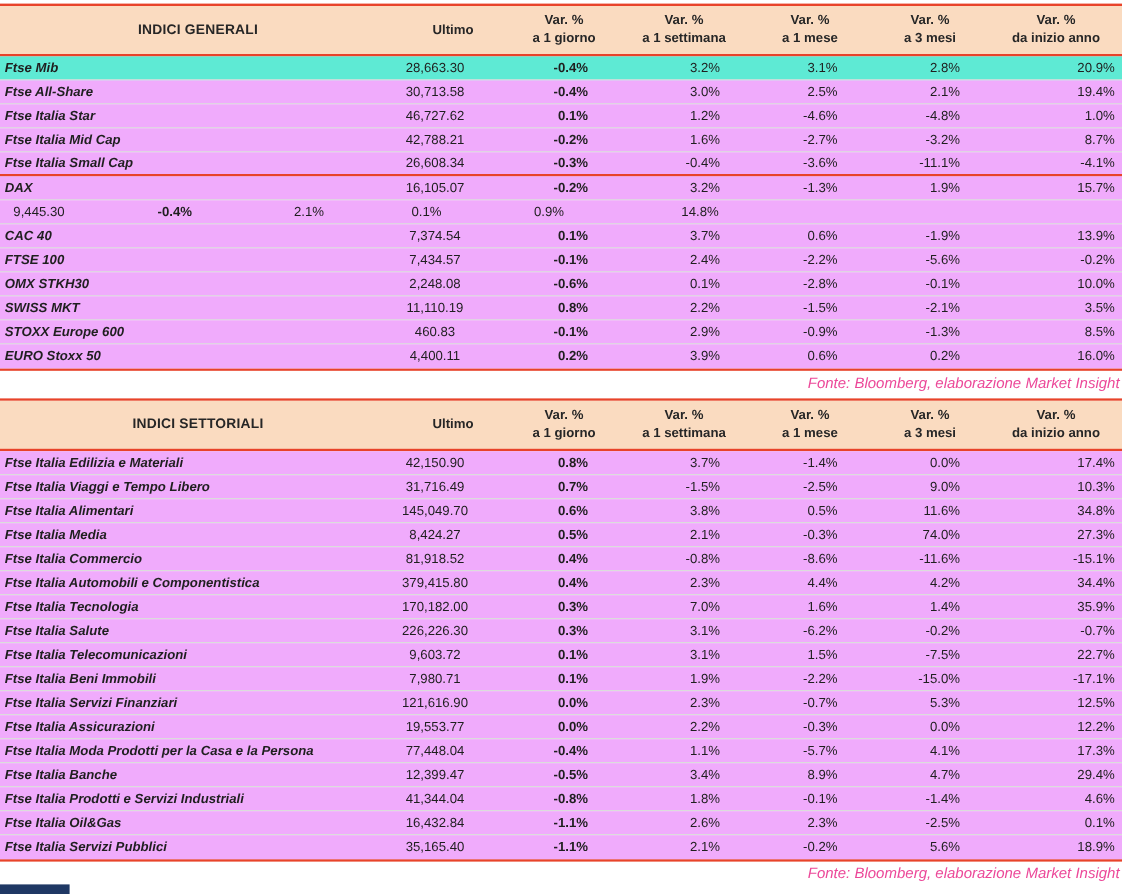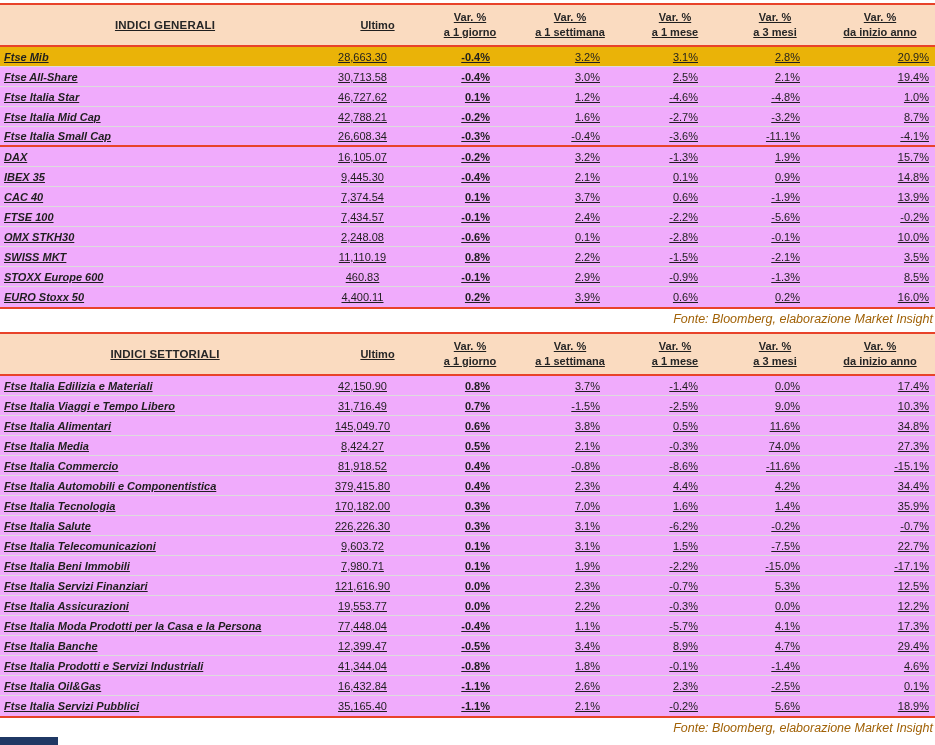--- a/index.html
+++ b/index.html
@@ -12,47 +12,47 @@
   *{box-sizing:border-box;margin:0;padding:0;}
   html,body{width:935px;height:745px;}
   body{
     background:#fff;
     font-family:"Liberation Sans",sans-serif;
     color:var(--text);
     position:relative;
     overflow:hidden;
     padding-top:3px;
   }
-  .table{border-top:2px solid var(--accent);border-bottom:2px solid var(--accent);text-decoration:underline;}
+  .table{border-top:2px solid var(--accent);border-bottom:2px solid var(--accent);}
   .thead{display:flex;background:var(--header-bg);border-bottom:2px solid var(--accent);height:42px;}
   .th{
     display:flex;flex-direction:column;align-items:center;justify-content:center;
     font-weight:700;font-size:11px;line-height:15px;color:#262626;text-align:center;
   }
   .th-title{font-size:11.5px;letter-spacing:.2px;}
   .col-name{width:330px;}
   .col-ultimo{width:95px;}
   .col-d1{width:90px;}
   .col-w1{width:110px;}
   .col-m1{width:100px;}
   .col-m3{width:100px;}
   .col-ytd{width:110px;}
   .row{display:flex;align-items:center;height:20px;border-bottom:1px solid var(--row-line);background:#f0abfc;}
   .tbody .row:last-child{border-bottom:0;}
   .tbody .row.group-end{border-bottom:2px solid var(--accent);}
-  .row.highlight{background:#eab308;}
+  .row.highlight{background:#5eead4;}
   .name-cell{font-weight:700;font-style:italic;font-size:11px;padding-left:4px;white-space:nowrap;overflow:hidden;}
   .num{text-align:right;font-size:11px;white-space:nowrap;}
   .num.col-ultimo{padding-right:30px;text-align:center;}
   .num.col-d1{padding-right:25px;font-weight:700;}
   .num.col-w1{padding-right:25px;}
   .num.col-m1{padding-right:27px;}
   .num.col-m3{padding-right:25px;text-align:right;}
   .num.col-ytd{padding-right:6px;}
-  .fonte{text-align:right;font-style:italic;font-size:12.5px;line-height:15px;padding:3px 2px 5px 0;color:#a16207;}
+  .fonte{text-align:right;font-style:italic;font-size:12.5px;line-height:15px;padding:3px 2px 5px 0;color:#ec4899;}
   .footer-bar{position:absolute;left:0;bottom:0;width:58px;height:8px;background:var(--footer-bar);}
 </style>
 </head>
 <body>
 
 <div class="table">
   <div class="thead">
     <div class="th th-title col-name">INDICI GENERALI</div>
     <div class="th col-ultimo">Ultimo</div>
     <div class="th col-d1">
@@ -125,21 +125,20 @@
       <div class="row">
     <div class="name-cell col-name">DAX</div>
     <div class="num col-ultimo">16,105.07</div>
     <div class="num col-d1">-0.2%</div>
     <div class="num col-w1">3.2%</div>
     <div class="num col-m1">-1.3%</div>
     <div class="num col-m3">1.9%</div>
     <div class="num col-ytd">15.7%</div>
   </div>
       <div class="row">
-    <div class="name-cell col-name">IBEX 35</div>
     <div class="num col-ultimo">9,445.30</div>
     <div class="num col-d1">-0.4%</div>
     <div class="num col-w1">2.1%</div>
     <div class="num col-m1">0.1%</div>
     <div class="num col-m3">0.9%</div>
     <div class="num col-ytd">14.8%</div>
   </div>
       <div class="row">
     <div class="name-cell col-name">CAC 40</div>
     <div class="num col-ultimo">7,374.54</div>

